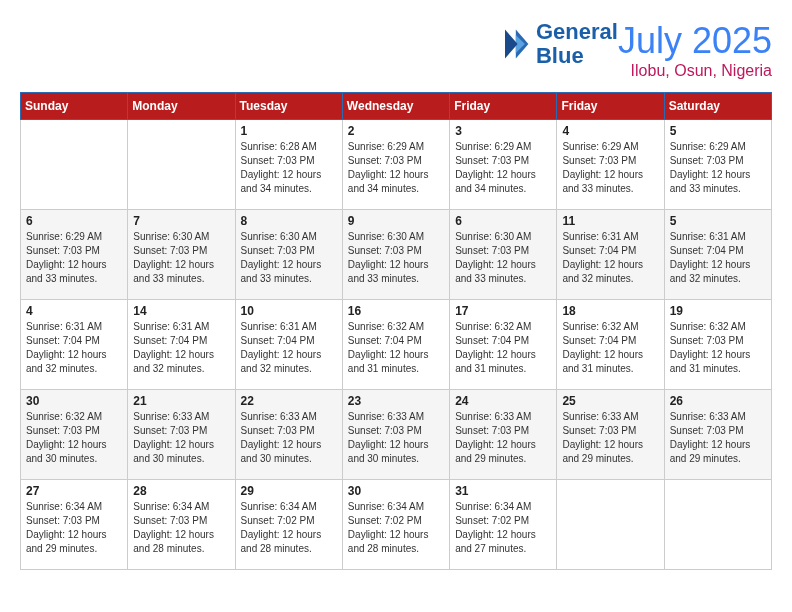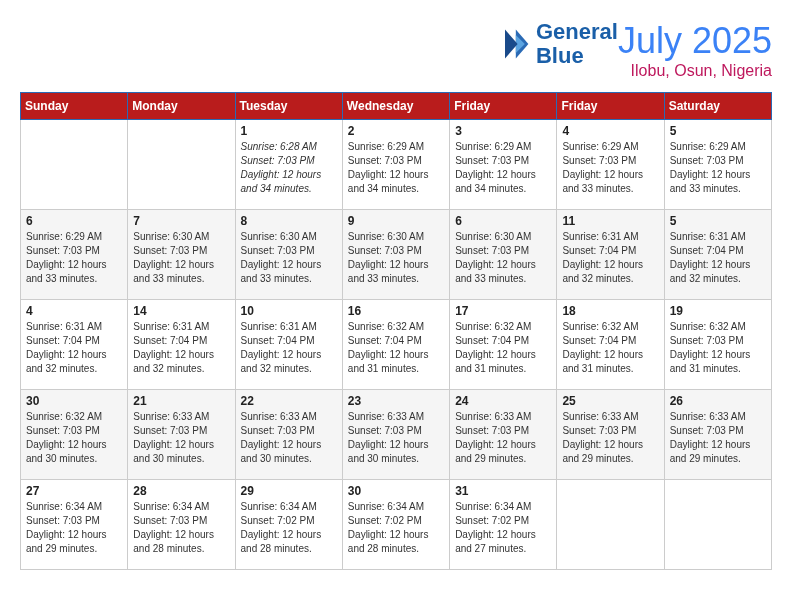--- a/index.html
+++ b/index.html
@@ -116,21 +116,21 @@
         <th>Friday</th>
         <th>Saturday</th>
       </tr>
   </thead>
   <tbody>
   <tr>
         <td class="empty-cell"></td>
         <td class="empty-cell"></td>
         <td>
           <div class="day-number">1</div>
-          <div class="day-info" style="white-space: pre-line; font-style: italic;">Sunrise: 6:28 AM
+          <div class="day-info" style="white-space: pre-line;">Sunrise: 6:28 AM
 Sunset: 7:03 PM
 Daylight: 12 hours
 and 34 minutes.</div>
         </td>
         <td>
           <div class="day-number">2</div>
           <div class="day-info" style="white-space: pre-line;">Sunrise: 6:29 AM
 Sunset: 7:03 PM
 Daylight: 12 hours
 and 34 minutes.</div>

